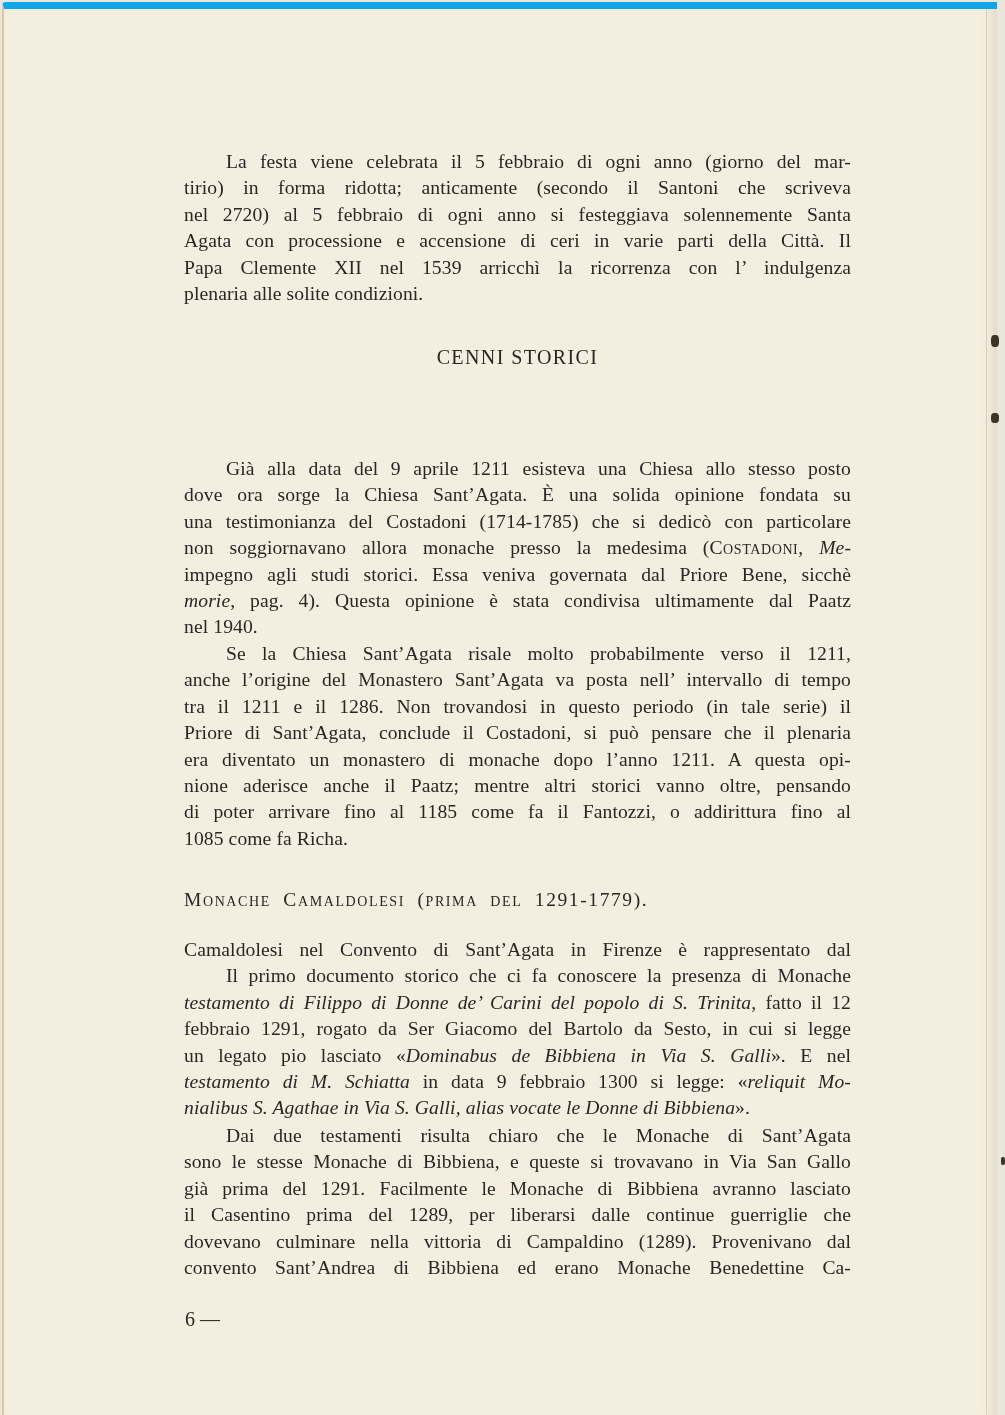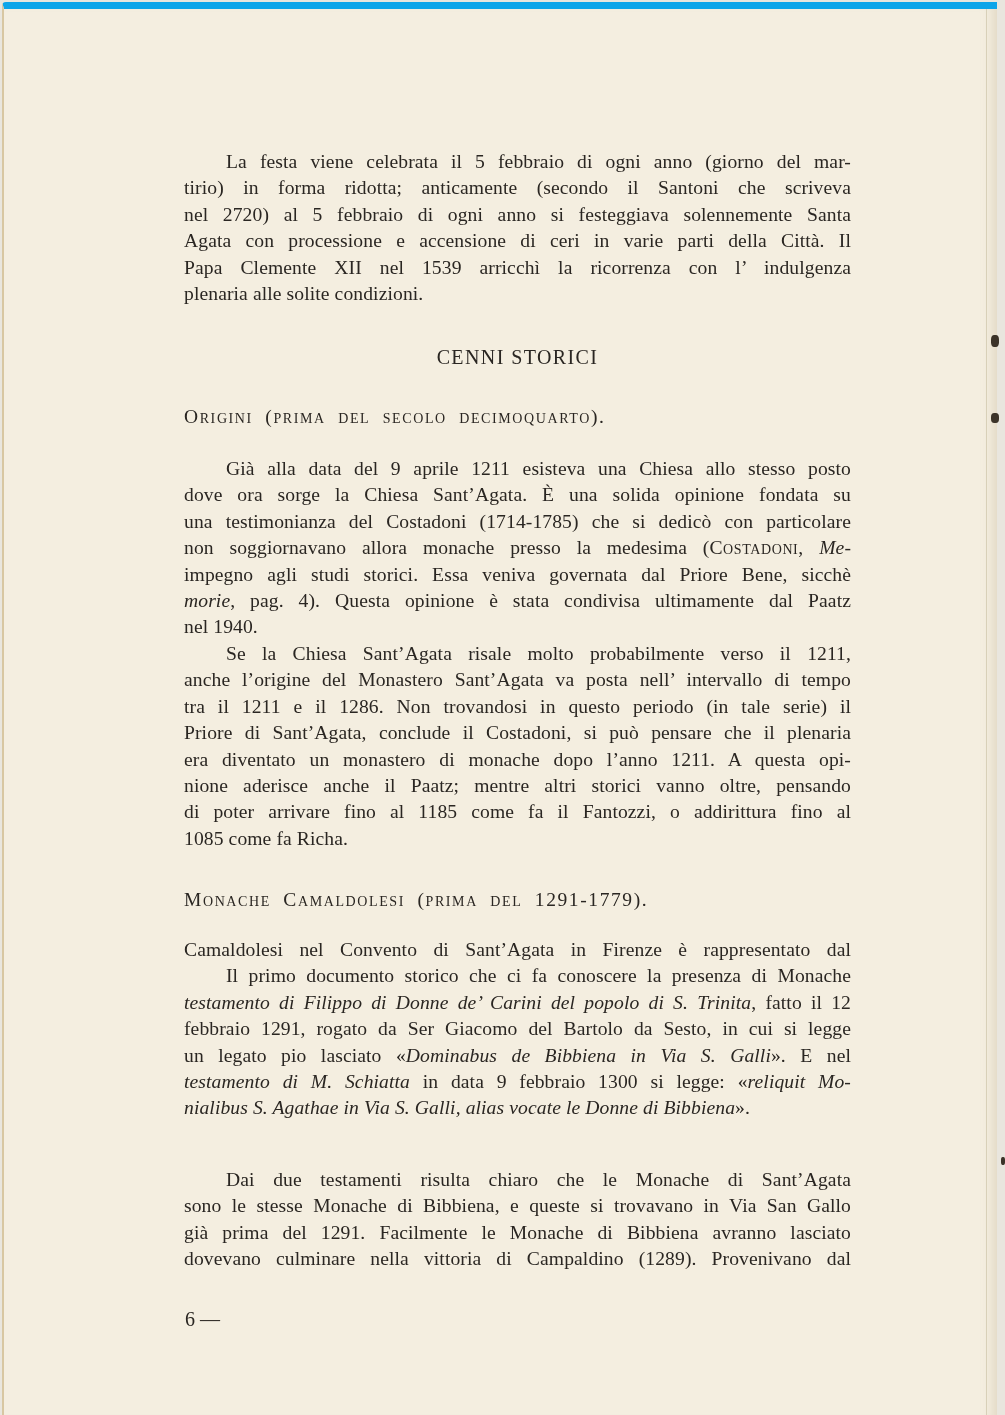--- a/index.html
+++ b/index.html
@@ -53,21 +53,20 @@
     <span class="line indent">La festa viene celebrata il 5 febbraio di ogni anno (giorno del mar-</span>
     <span class="line">tirio) in forma ridotta; anticamente (secondo il Santoni che scriveva</span>
     <span class="line">nel 2720) al 5 febbraio di ogni anno si festeggiava solennemente Santa</span>
     <span class="line">Agata con processione e accensione di ceri in varie parti della Città. Il</span>
     <span class="line">Papa Clemente XII nel 1539 arricchì la ricorrenza con l’ indulgenza</span>
     <span class="line last">plenaria alle solite condizioni.</span>
   </div>
 
   <div class="section-title">CENNI STORICI</div>
 
-  <div class="subheading" style="top:397px;">Origini (prima del secolo decimoquarto).</div>
 
   <div class="text-block" style="top:447px;">
     <span class="line indent">Già alla data del 9 aprile 1211 esisteva una Chiesa allo stesso posto</span>
     <span class="line">dove ora sorge la Chiesa Sant’Agata. È una solida opinione fondata su</span>
     <span class="line">una testimonianza del Costadoni (1714-1785) che si dedicò con particolare</span>
     <span class="line"><span>non soggiornavano allora monache presso la medesima (</span><span class="sc">Costadoni</span><span>, </span><em>Me-</em></span>
     <span class="line">impegno agli studi storici. Essa veniva governata dal Priore Bene, sicchè</span>
     <span class="line"><em>morie</em><span>, </span><span>pag. 4). Questa opinione è stata condivisa ultimamente dal Paatz</span></span>
     <span class="line last">nel 1940.</span>
   </div>
@@ -88,25 +87,27 @@
   <div class="text-block" style="top:928px;">
     <span class="line">Camaldolesi nel Convento di Sant’Agata in Firenze è rappresentato dal</span>
     <span class="line indent">Il primo documento storico che ci fa conoscere la presenza di Monache</span>
     <span class="line"><em>testamento di Filippo di Donne de’ Carini del popolo di S. Trinita</em><span>, fatto il 12</span></span>
     <span class="line">febbraio 1291, rogato da Ser Giacomo del Bartolo da Sesto, in cui si legge</span>
     <span class="line"><span>un legato pio lasciato «</span><em>Dominabus de Bibbiena in Via S. Galli</em><span>». E nel</span></span>
     <span class="line"><em>testamento di M. Schiatta</em><span> in data 9 febbraio 1300 si legge: «</span><em>reliquit Mo-</em></span>
     <span class="line last"><em>nialibus S. Agathae in Via S. Galli, alias vocate le Donne di Bibbiena</em><span>».</span></span>
   </div>
 
-  <div class="text-block" style="top:1114px;margin-top:44px;">
+  <div class="text-block" style="top:1114px;">
     <span class="line indent">Dai due testamenti risulta chiaro che le Monache di Sant’Agata</span>
     <span class="line">sono le stesse Monache di Bibbiena, e queste si trovavano in Via San Gallo</span>
     <span class="line">già prima del 1291. Facilmente le Monache di Bibbiena avranno lasciato</span>
+    <span class="line">il Casentino prima del 1289, per liberarsi dalle continue guerriglie che</span>
     <span class="line">dovevano culminare nella vittoria di Campaldino (1289). Provenivano dal</span>
+    <span class="line">convento Sant’Andrea di Bibbiena ed erano Monache Benedettine Ca-</span>
   </div>
 
   <div class="page-number">6 —</div>
 
   <div class="mark" style="left:987px; top:326px; width:8px; height:12px;"></div>
   <div class="mark" style="left:987px; top:404px; width:8px; height:10px;"></div>
   <div class="mark" style="left:997px; top:1148px; width:4px; height:8px;"></div>
 </div>
 
 </body></html>

